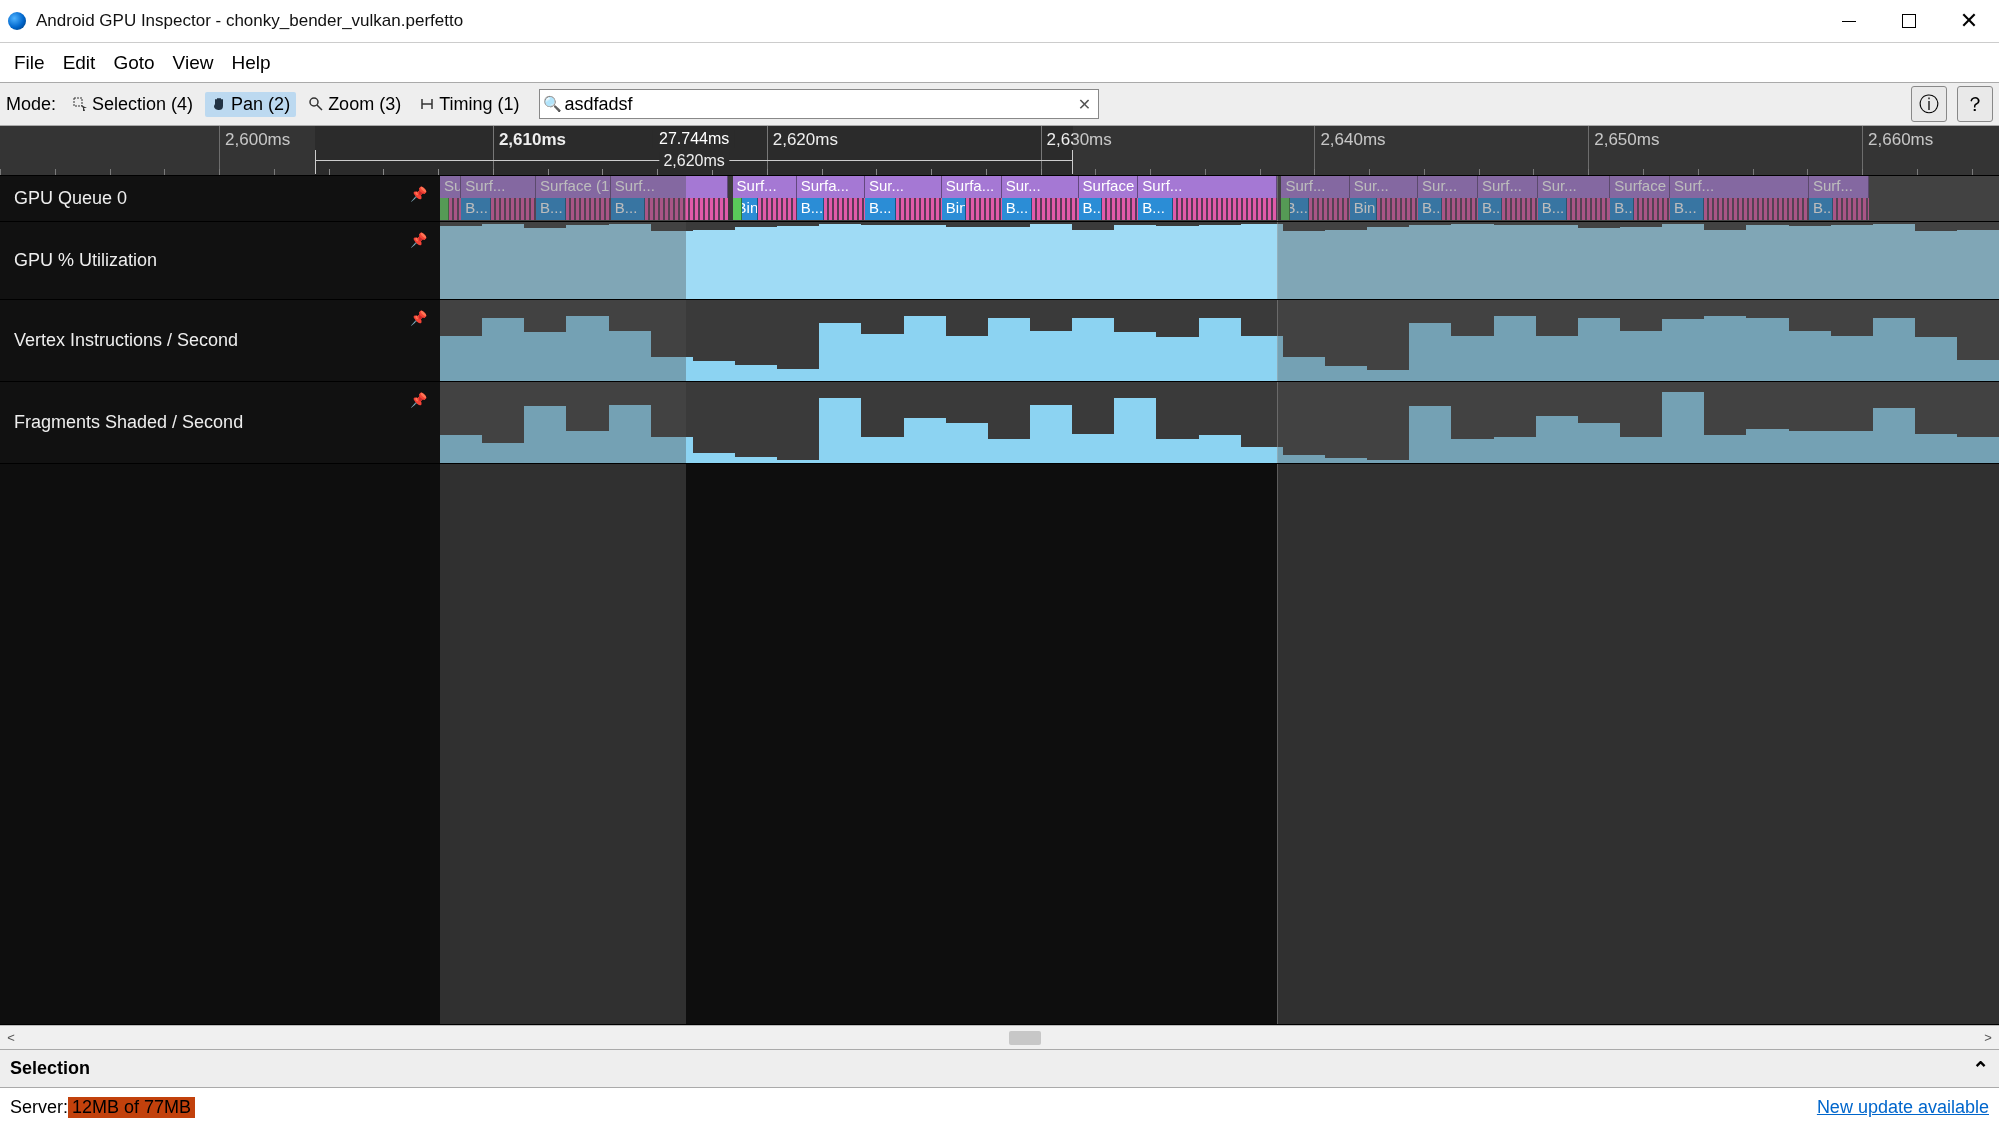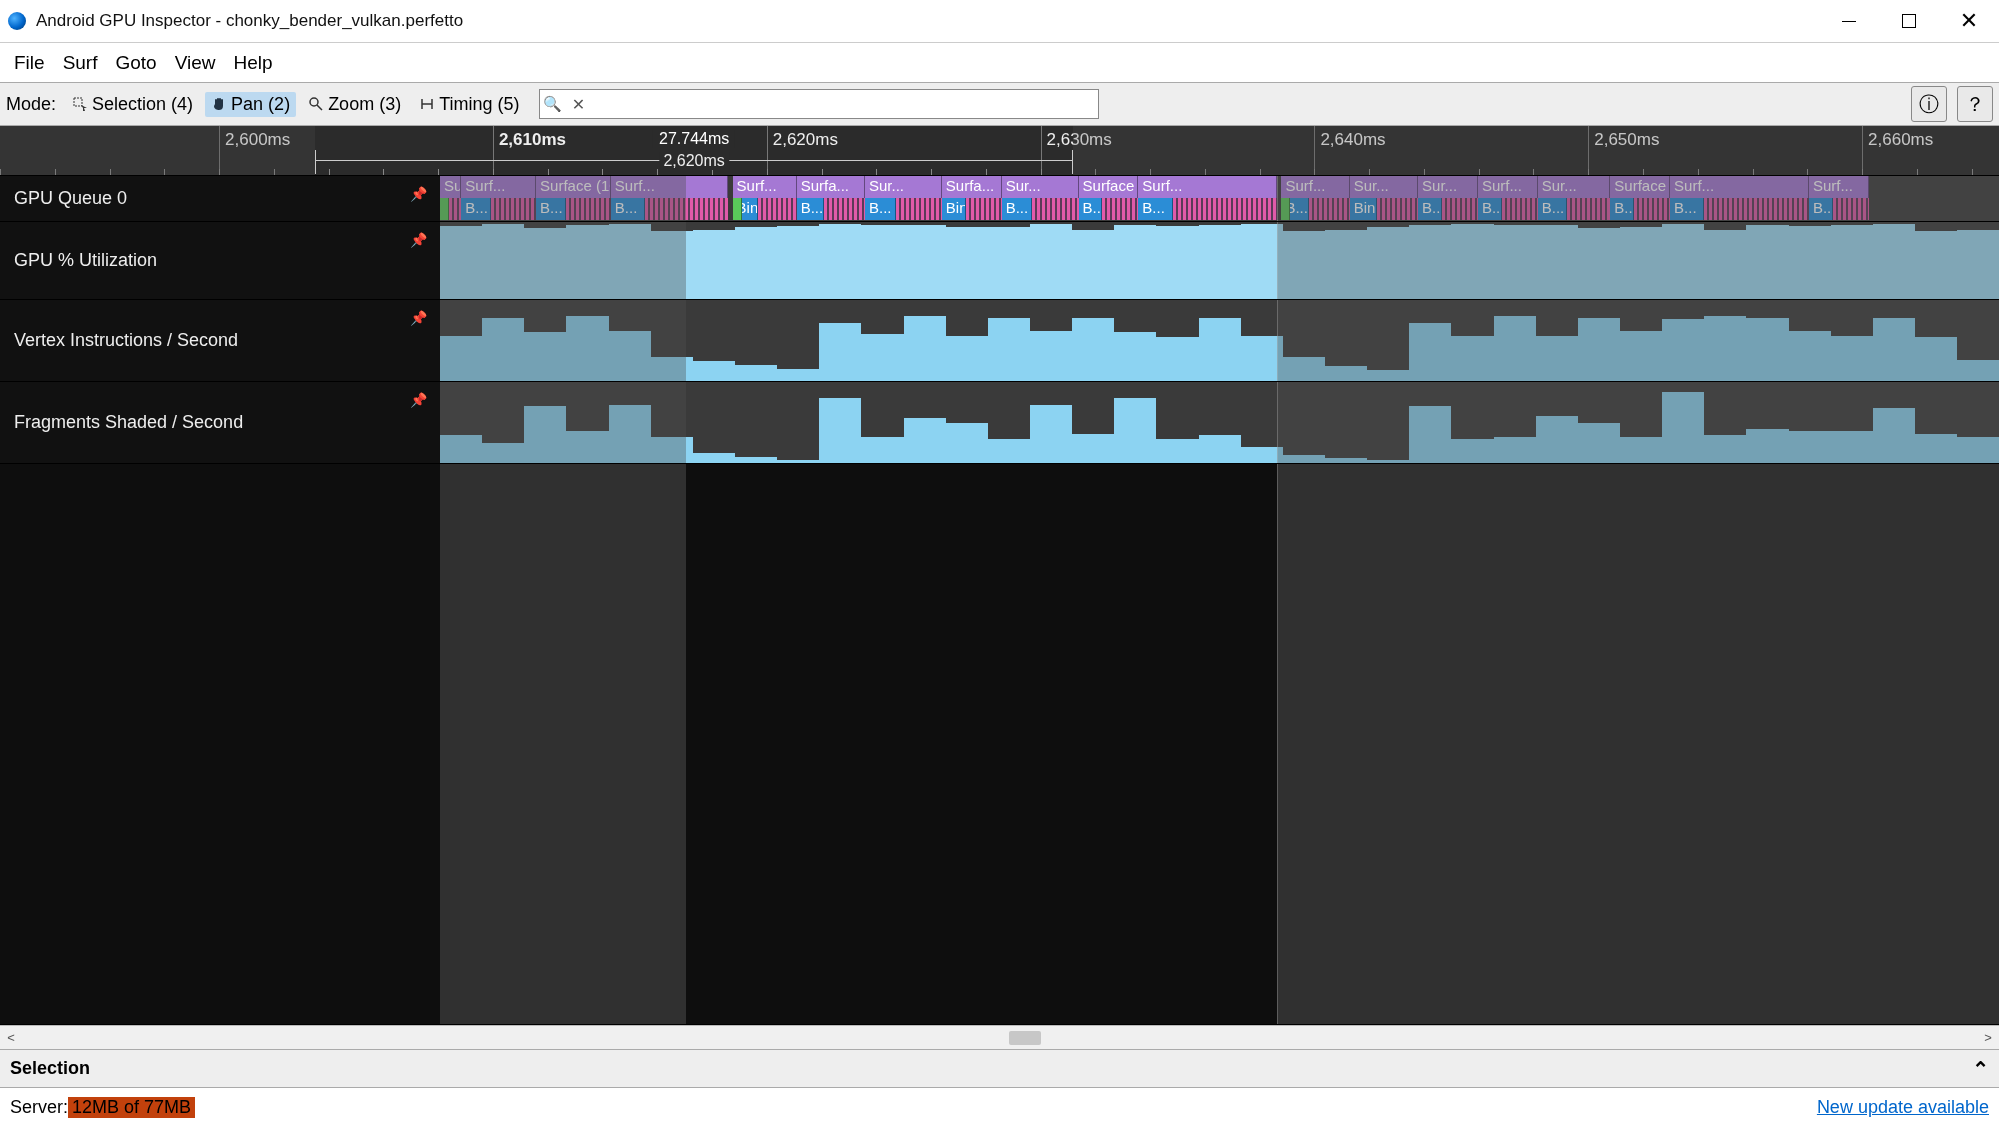--- a/index.html
+++ b/index.html
@@ -102,21 +102,21 @@
   <span class="app-icon"></span>
   <span class="title">Android GPU Inspector - chonky_bender_vulkan.perfetto</span>
   <span class="spacer"></span>
   <div class="winbtn minimize"></div>
   <div class="winbtn maximize"></div>
   <div class="winbtn close">✕</div>
 </div>
 
 <div class="menubar">
   <span>File</span>
-  <span>Surf</span>
+  <span>Edit</span>
   <span>Goto</span>
   <span>View</span>
   <span>Help</span>
 </div>
 
 <div class="toolbar">
   <span class="label">Mode:</span>
 
   <div class="mode-btn">
     <span class="mode-icon">
@@ -148,25 +148,26 @@
   </div>
 
   <div class="mode-btn">
     <span class="mode-icon">
       <svg width="16" height="16" viewBox="0 0 16 16">
           <line x1="3" y1="3" x2="3" y2="13" stroke="#333" stroke-width="1.5"></line>
           <line x1="13" y1="3" x2="13" y2="13" stroke="#333" stroke-width="1.5"></line>
           <line x1="3" y1="8" x2="13" y2="8" stroke="#333" stroke-width="1.5"></line>
         </svg>
     </span>
-    <span>Timing (5)</span>
+    <span>Timing (1)</span>
   </div>
 
   <div class="search-wrap">
     <span class="mag">🔍</span>
+    <input type="text" value="asdfadsf" style="">
     <span class="clear">✕</span>
   </div>
 
   <span class="spacer"></span>
   <div class="tb-rbtn">
     <span>ⓘ</span>
   </div>
   <div class="tb-rbtn">
     <span>？</span>
   </div>

